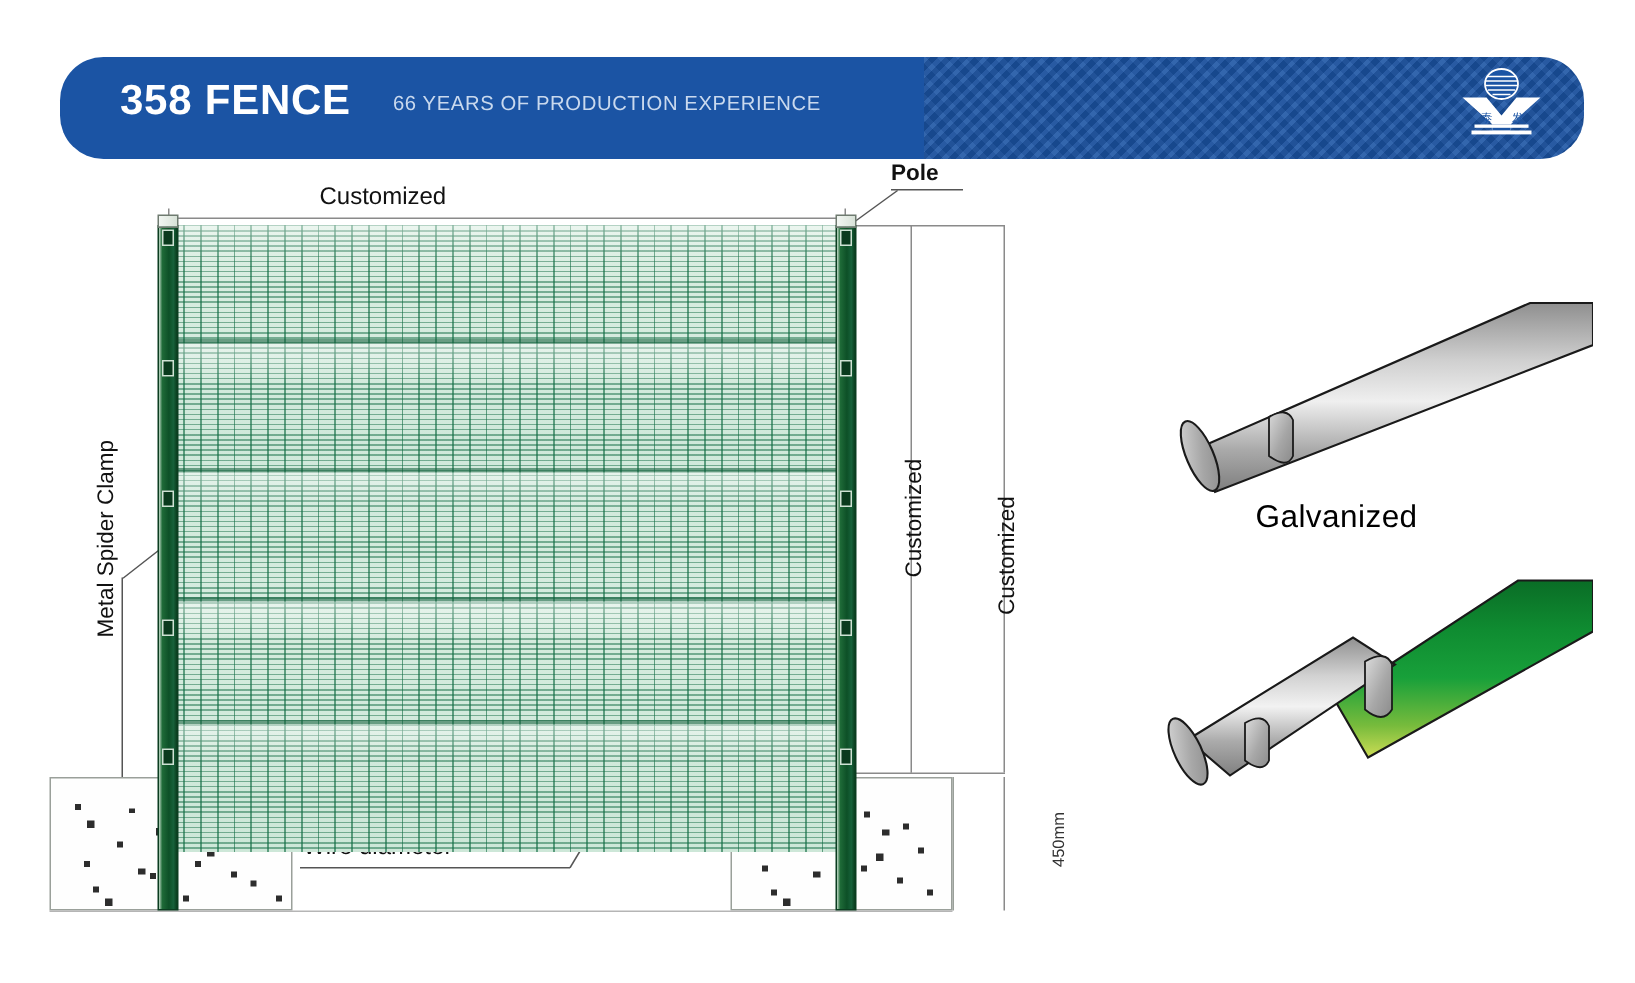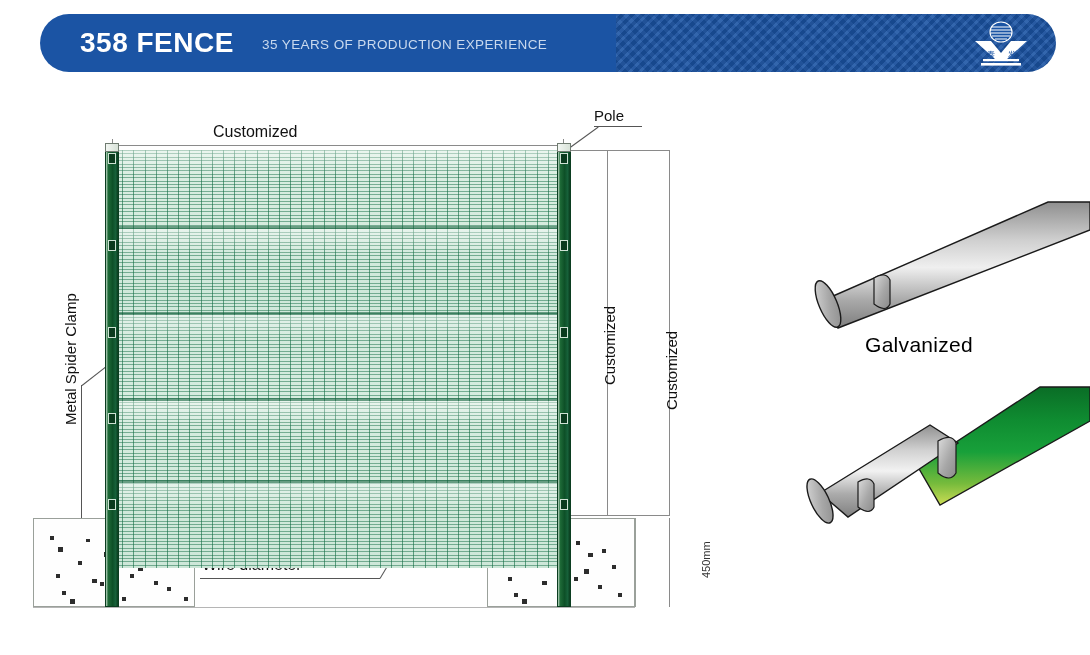--- a/index.html
+++ b/index.html
@@ -6,22 +6,22 @@
   body{
     width:1090px;height:655px;
     background:#ffffff;
     font-family:"Liberation Sans", sans-serif;
     overflow:hidden;
     position:relative;
   }
 
   
   #header-bar{
-    position:absolute; left:40px; top:14px;
-    width:1016px; height:58px;
+    position:absolute; left:40px; top:38px;
+    width:1016px; height:68px;
     border-radius:29px;
     background:#1b54a4;
     overflow:hidden;
   }
   #header-texture{
     position:absolute; right:0; top:0; width:440px; height:100%;
     background:
       repeating-linear-gradient(135deg,
         rgba(255,255,255,.07) 0 3px,
         rgba(0,0,0,.10) 3px 7px),
@@ -128,35 +128,35 @@
     transform:rotate(-90deg);
   }
   .lbl-tiny{
     position:absolute; color:#333; font-size:8.5px; white-space:nowrap;
     transform-origin:left top; transform:rotate(-90deg);
   }
   .leader{ position:absolute; background:#555; height:1px; transform-origin:left center; }
   .underline{ position:absolute; background:#555; height:1px; }
 
   
-  #pipes-area{ position:absolute; left:790px; top:200px; width:300px; height:400px; }
+  #pipes-area{ position:absolute; left:762px; top:200px; width:300px; height:400px; }
   .pipe-label{
     position:absolute; color:#000; font-size:21px;
     letter-spacing:.3px; white-space:nowrap;
     font-family:"Liberation Sans", sans-serif;
   }
   .divider{ position:absolute; background:#cfcfcf; }
 </style>
 </head>
 <body>
 
 <div id="header-bar">
   <div id="header-texture"></div>
   <div id="header-title">358 FENCE</div>
-  <div id="header-subtitle">35 YEARS OF PRODUCTION EXPERIENCE</div>
+  <div id="header-subtitle">66 YEARS OF PRODUCTION EXPERIENCE</div>
 
   <svg id="brand-logo" viewBox="0 0 80 50">
 
     <g>
       <ellipse cx="40" cy="13" rx="11" ry="10" fill="#1b54a4" stroke="#ffffff" stroke-width="1.2"></ellipse>
       <g stroke="#ffffff" stroke-width="1.1">
         <line x1="30" y1="8" x2="50" y2="8"></line>
         <line x1="29.5" y1="11" x2="50.5" y2="11"></line>
         <line x1="29.5" y1="14" x2="50.5" y2="14"></line>
         <line x1="31" y1="17" x2="49" y2="17"></line>
@@ -256,21 +256,21 @@
   <div class="post" style="left:557px; top:55px; height:457px;"></div>
   <div class="post-cap" style="left:557px; top:48px;"></div>
   <div class="clamp" style="left:560px; top:58px;"></div>
   <div class="clamp" style="left:560px; top:145px;"></div>
   <div class="clamp" style="left:560px; top:232px;"></div>
   <div class="clamp" style="left:560px; top:318px;"></div>
   <div class="clamp" style="left:560px; top:404px;"></div>
 
   <div class="leader" style="left:566px; top:55px; width:40px; transform:rotate(-36deg);"></div>
   <div class="underline" style="left:594px; top:31px; width:48px;"></div>
-  <div class="lbl" style="left:594px; top:12px;">Pole</div>
+  <div class="lbl" style="left:594px; top:12px;font-weight:bold;">Pole</div>
 
   <div class="leader" style="left:82px; top:290px; width:36px; transform:rotate(-38deg);"></div>
   <div class="underline" style="left:81px; top:290px; width:1px; height:134px; background:#555;"></div>
   <div class="lbl-v" style="left:62px; top:330px;">Metal Spider Clamp</div>
 
   <div class="dim-line dim-v" style="left:607px; top:55px; height:365px;"></div>
   <div class="dim-line dim-h" style="left:566px; top:55px; width:42px;"></div>
   <div class="dim-line dim-h" style="left:566px; top:420px; width:42px;"></div>
   <div class="lbl-v" style="left:601px; top:290px;">Customized</div>
 

